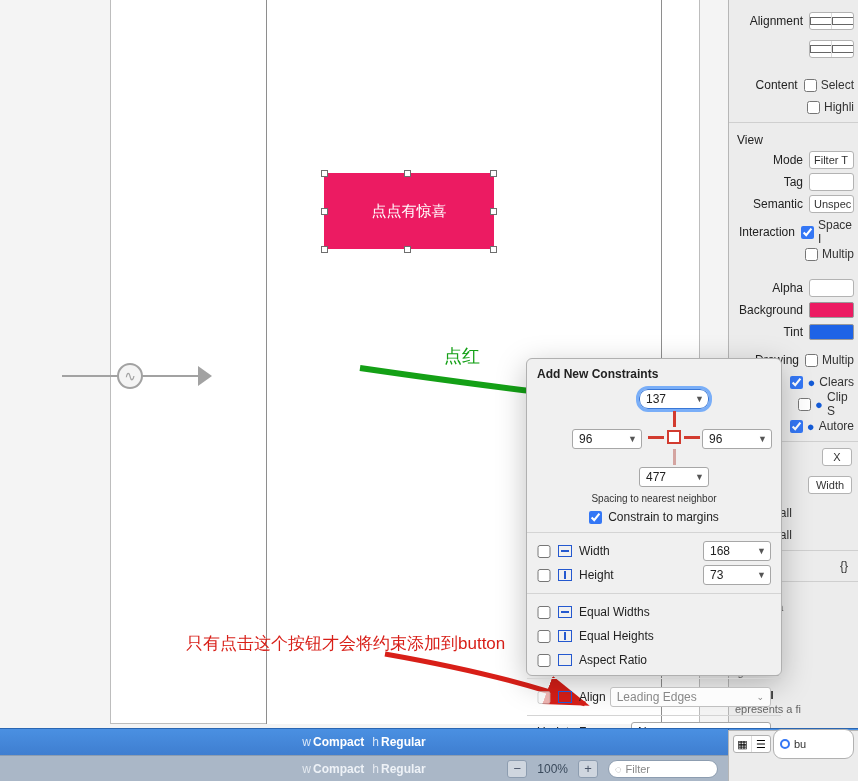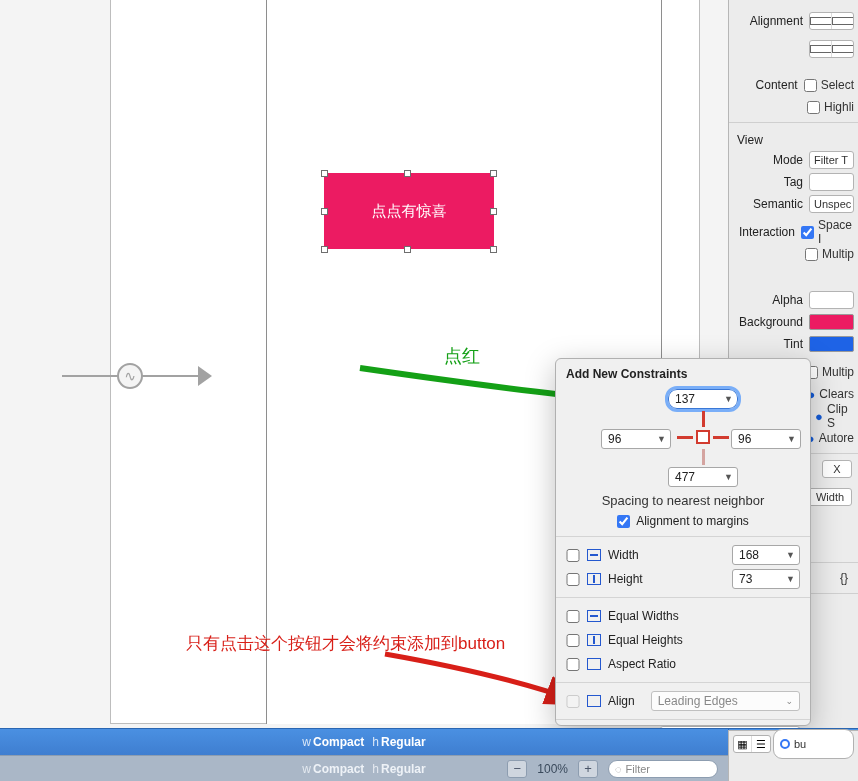--- a/index.html
+++ b/index.html
@@ -61,63 +61,63 @@
 .inspector .sep { border-top: 1px solid #cfcfcf; margin: 4px 0; }
 .inspector .swatch { flex: 1; height: 16px; border: 1px solid #9a9a9a; border-radius: 2px; }
 .inspector .align-seg { flex: 1; display: flex; border: 1px solid #b3b3b3; border-radius: 3px; height: 18px; background: #fff; }
 .inspector .align-seg div { flex: 1; border-right: 1px solid #ddd; display:flex; align-items:center; justify-content:center; }
 .inspector .align-seg div:last-child { border-right: none; }
 .inspector .mini-icon { width:10px; height:8px; border:1px solid #666; }
 .inspector .blue-glyph { color:#145bd6; font-size:13px; margin-right:4px; }
 
 
 .popover {
-  position: absolute; left: 555px; top: 358px; width: 256px; height: 368px;
+  position: absolute; left: 526px; top: 358px; width: 256px; height: 318px;
   background: #f0f0f0; border: 1px solid #b0b0b0; border-radius: 6px;
   box-shadow: 0 8px 30px rgba(0,0,0,0.25);
   padding: 8px 10px 0; font-size: 12px; color: #222;
 }
 .popover .title { font-weight: 700; font-size: 12px; margin-bottom: 8px; }
 .popover .spacing-grid { position: relative; width: 200px; height: 100px; margin: 0 auto 4px; }
 .popover .stepper {
   position: absolute; width: 70px; height: 20px; background: #fff;
   border: 1px solid #a7a7a7; border-radius: 3px; font-size: 12px;
   display: flex; align-items: center; padding: 0 18px 0 6px;
 }
 .popover .stepper.selected { outline: 3px solid #79aef8; border-color: #3a78d6; border-radius: 9px; }
 .popover .stepper .caret { position: absolute; right: 4px; color: #555; font-size: 9px; }
 .popover .t-bar { position: absolute; background: #d23b2f; }
 .popover .t-bar.h { width: 16px; height: 3px; }
 .popover .t-bar.v { width: 3px; height: 16px; }
 .popover .t-bar.dim { background: #cfcfcf; }
 .popover .center-box {
   position: absolute; width: 14px; height: 14px; border: 2px solid #d23b2f; background: #fff;
 }
-.popover .spacing-caption { text-align: center; font-size: 13px; color: #333; margin-bottom: 6px; }
+.popover .spacing-caption { text-align: center; font-size: 10px; color: #333; margin-bottom: 6px; }
 .popover .checkline { display: flex; align-items: center; margin: 2px 0 8px; justify-content: center; font-size: 12px; }
 .popover .row { display: flex; align-items: center; height: 24px; }
 .popover .row .chk { width: 14px; margin-right: 6px; }
 .popover .row .icon { width: 16px; height: 14px; margin-right: 6px; display:flex; align-items:center; justify-content:center; }
 .popover .row .label { flex: 1; font-size: 12px; }
 .popover .row .val {
   width: 68px; height: 20px; background: #fff; border: 1px solid #a7a7a7;
   border-radius: 3px; font-size: 12px; display: flex; align-items: center; padding: 0 16px 0 6px; position:relative;
 }
 .popover .row .val .caret { position:absolute; right:4px; color:#555; font-size:9px; }
 .popover .dim-icon { width: 14px; height: 12px; border: 1.5px solid #2458cf; position: relative; }
 .popover .dim-icon::before, .popover .dim-icon::after {
   content: ""; position: absolute; background: #2458cf;
 }
 .popover .dim-icon.width::before { left:2px; right:2px; top:4px; height:2px; }
 .popover .dim-icon.height::before { top:1px; bottom:1px; left:5px; width:2px; }
 .popover .sep { border-top: 1px solid #d4d4d4; margin: 6px -10px; }
 .popover .align-select {
   flex: 1; height: 20px; background: #fcfcfc; border: 1px solid #c0c0c0;
   border-radius: 3px; font-size: 12px; padding: 0 6px; color: #888;
-  display: flex; align-items: center; position:relative; margin-left: 16px;
+  display: flex; align-items: center; position:relative; margin-left: 4px;
 }
 .popover .align-select .caret { position:absolute; right:6px; color:#888; font-size:9px; }
 .popover .uf-row { display:flex; align-items:center; margin-top:4px; }
 .popover .uf-row .lbl { font-size: 12px; width: 94px; }
 .popover .uf-select {
   flex: 1; height: 20px; background: #fff; border: 1px solid #a7a7a7;
   border-radius: 3px; font-size: 12px; padding: 0 6px; display:flex; align-items:center; position:relative;
 }
 .popover .uf-select .caret { position:absolute; right:6px; color:#555; font-size:9px; }
 .popover .add-btn {
@@ -271,21 +271,21 @@
     <div class="row" style="margin-top:6px;">
       <div class="lbl">Interaction</div>
       <input type="checkbox" class="checkbox" checked="" style="">
       <span>Space I</span>
     </div>
     <div class="row">
       <div class="lbl"></div>
       <input type="checkbox" class="checkbox" style="">
       <span>Multip</span>
     </div>
-    <div class="row" style="margin-top:24px;">
+    <div class="row" style="margin-top:12px;">
       <div class="lbl">Alpha</div>
       <div class="ctl"></div>
     </div>
     <div class="row">
       <div class="lbl">Background</div>
       <div class="swatch" id="bg-swatch" style="background: rgb(236, 27, 98);"></div>
     </div>
     <div class="row">
       <div class="lbl">Tint</div>
       <div class="swatch" id="tint-swatch" style="background: rgb(30, 99, 230);"></div>
@@ -376,21 +376,21 @@
       <div class="t-bar h" style="left:94px; top:47px;"></div>
       <div class="t-bar h" style="left:130px; top:47px;"></div>
       <div class="t-bar v dim" style="left:119px; top:60px; background:#d4a4a0;"></div>
       <div class="center-box" style="left:113px; top:41px;"></div>
     </div>
 
     <div class="spacing-caption">Spacing to nearest neighbor</div>
 
     <div class="checkline">
       <input type="checkbox" checked="" style="margin-right: 6px;">
-      <span>Alignment to margins</span>
+      <span>Constrain to margins</span>
     </div>
 
     <div class="sep"></div>
 
     <div class="row">
       <input type="checkbox" class="chk" style="">
       <div class="icon">
           <div class="dim-icon width"></div>
         </div>
       <div class="label">Width</div>

